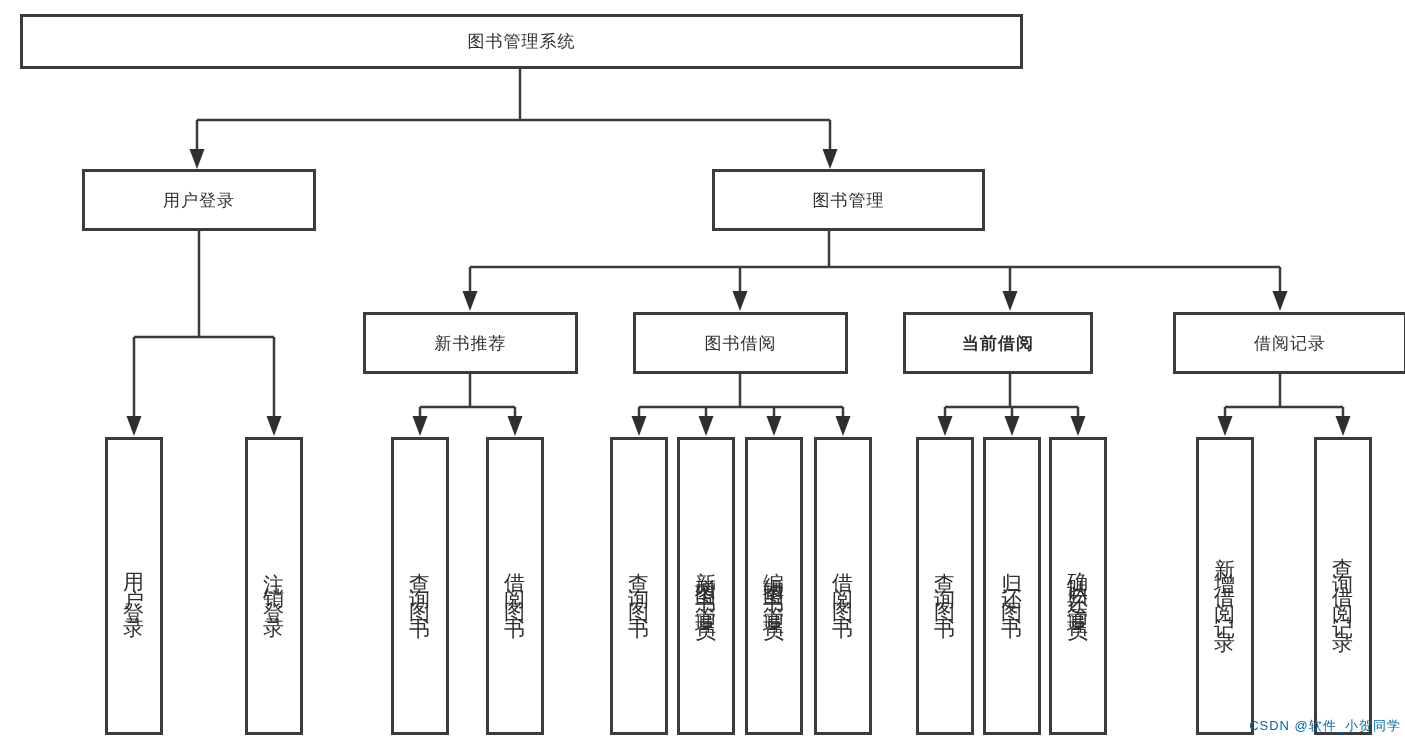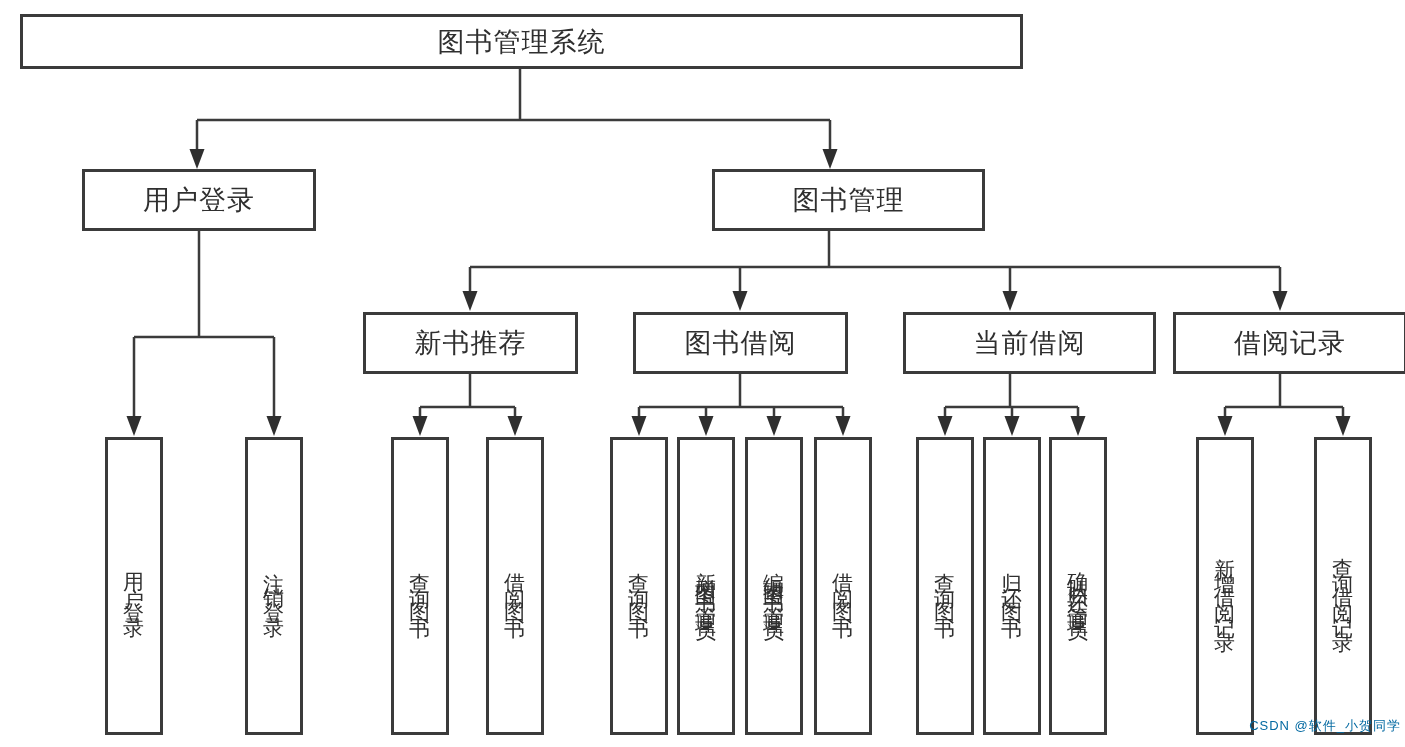--- a/index.html
+++ b/index.html
@@ -26,21 +26,21 @@
     position: absolute;
     box-sizing: border-box;
     background: #ffffff;
     border: 3px solid #3b3b3b;
     display: flex;
     align-items: center;
     justify-content: center;
     color: #2f2f2f;
   }
   .hbox span {
-    font-size: 27px;
+    font-size: 17px;
     letter-spacing: 1px;
     white-space: nowrap;
   }
   .root { border-width: 3px; }
   .leaf span {
     writing-mode: vertical-lr;
     text-orientation: mixed;
     font-size: 21px;
     letter-spacing: 15px;
     line-height: 1;
@@ -102,21 +102,21 @@
   <div class="box hbox" style="left:712px; top:169px; width:273px; height:62px;">
     <span>图书管理</span>
   </div>
 
   <div class="box hbox" style="left:633px; top:312px; width:215px; height:62px;">
     <span>图书借阅</span>
   </div>
   <div class="box hbox" style="left:363px; top:312px; width:215px; height:62px;">
     <span>新书推荐</span>
   </div>
-  <div class="box hbox" style="left:903px; top:312px; width:253px; height:62px;">
+  <div class="box hbox" style="left:903px; top:312px; width:190px; height:62px;font-weight:bold;">
     <span>当前借阅</span>
   </div>
   <div class="box hbox" style="left:1173px; top:312px; width:234px; height:62px;">
     <span>借阅记录</span>
   </div>
 
   <div class="box leaf" style="left:105px; top:437px; width:58px; height:298px;">
     <span>用户登录</span>
   </div>
   <div class="box leaf" style="left:245px; top:437px; width:58px; height:298px;">

